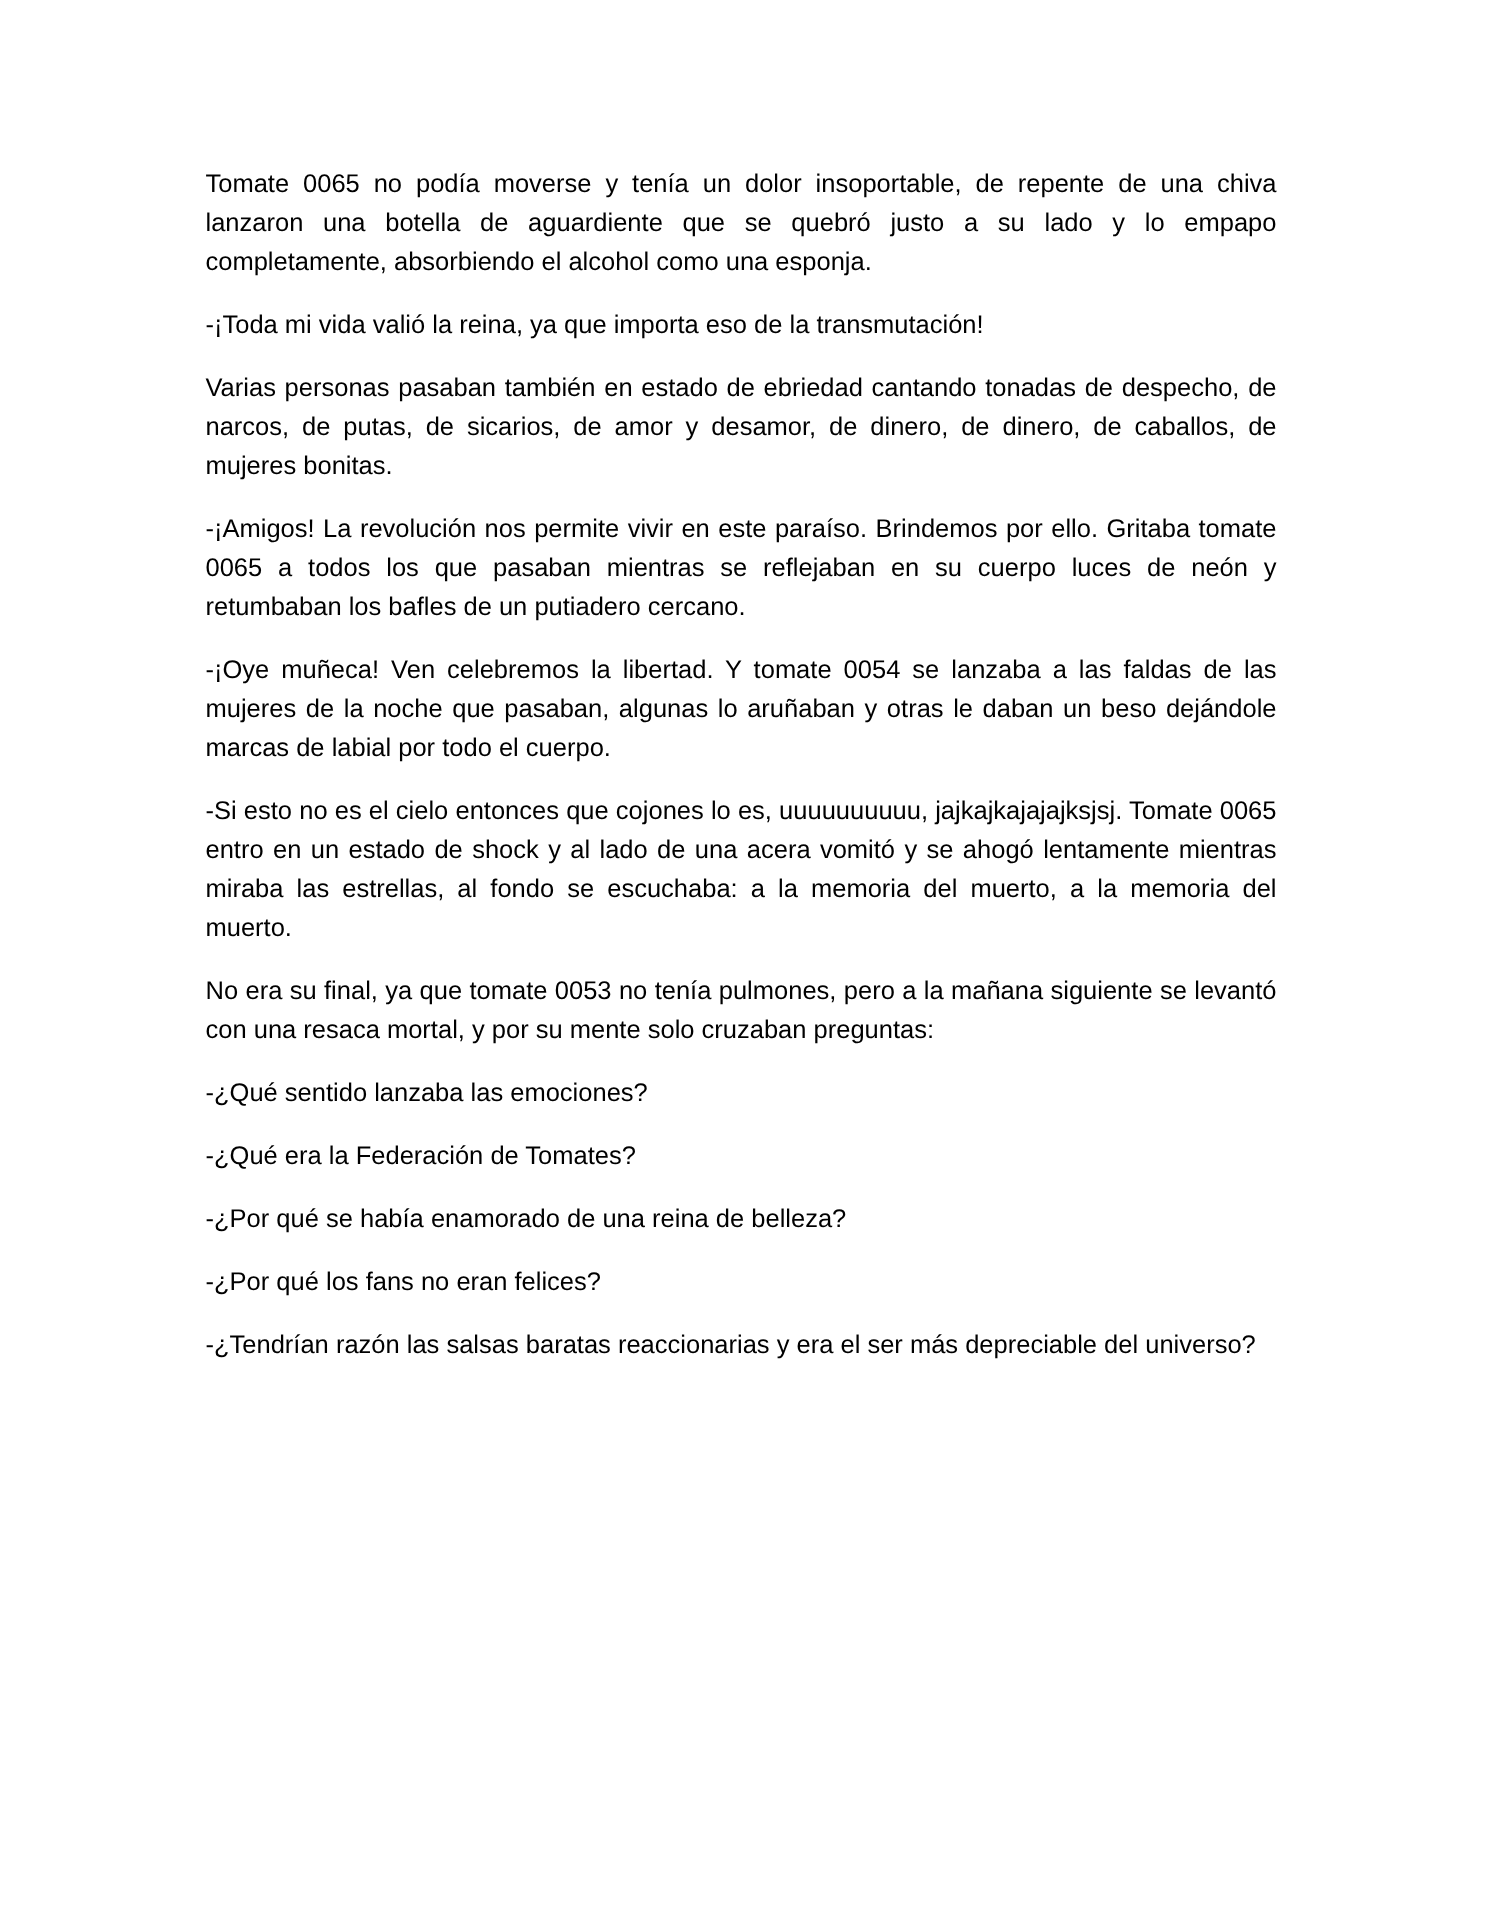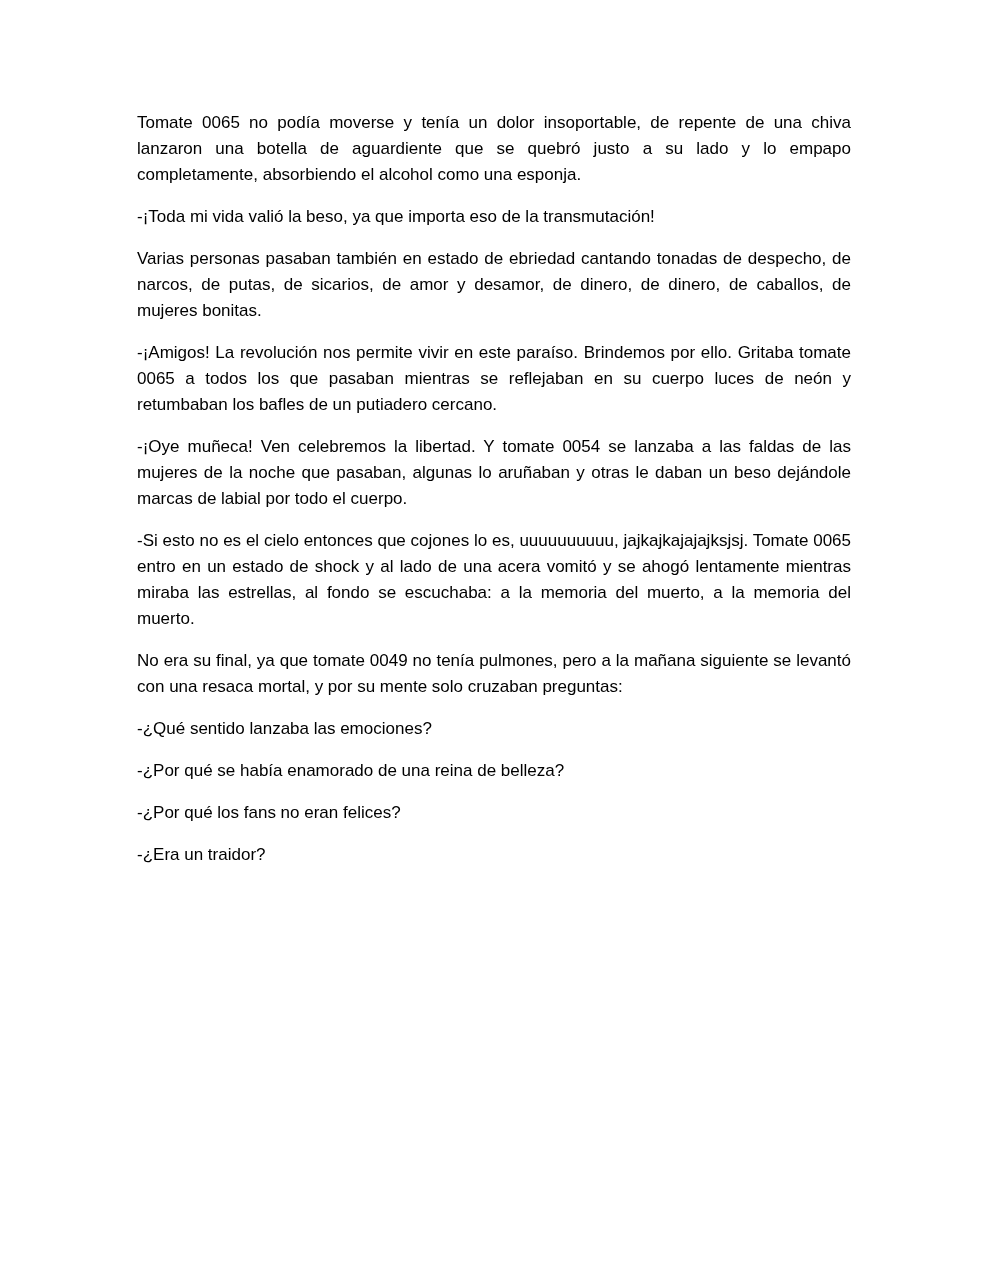--- a/index.html
+++ b/index.html
@@ -30,24 +30,25 @@
     text-align: justify;
     -webkit-font-smoothing: antialiased;
   }
 </style>
 </head>
 <body>
 
 <div class="page">
   <div class="content">
     <p class="para">Tomate 0065 no podía moverse y tenía un dolor insoportable, de repente de una chiva lanzaron una botella de aguardiente que se quebró justo a su lado y lo empapo completamente, absorbiendo el alcohol como una esponja.</p>
-    <p class="para">-¡Toda mi vida valió la beso, ya que importa eso de la transmutación!</p>
+    <p class="para">-¡Toda mi vida valió la reina, ya que importa eso de la transmutación!</p>
     <p class="para">Varias personas pasaban también en estado de ebriedad cantando tonadas de despecho, de narcos, de putas, de sicarios, de amor y desamor, de dinero, de dinero, de caballos, de mujeres bonitas.</p>
     <p class="para">-¡Amigos! La revolución nos permite vivir en este paraíso. Brindemos por ello. Gritaba tomate 0065 a todos los que pasaban mientras se reflejaban en su cuerpo luces de neón y retumbaban los bafles de un putiadero cercano.</p>
     <p class="para">-¡Oye muñeca! Ven celebremos la libertad. Y tomate 0054 se lanzaba a las faldas de las mujeres de la noche que pasaban, algunas lo aruñaban y otras le daban un beso dejándole marcas de labial por todo el cuerpo.</p>
     <p class="para">-Si esto no es el cielo entonces que cojones lo es, uuuuuuuuuu, jajkajkajajajksjsj. Tomate 0065 entro en un estado de shock y al lado de una acera vomitó y se ahogó lentamente mientras miraba las estrellas, al fondo se escuchaba: a la memoria del muerto, a la memoria del muerto.</p>
-    <p class="para">No era su final, ya que tomate 0049 no tenía pulmones, pero a la mañana siguiente se levantó con una resaca mortal, y por su mente solo cruzaban preguntas:</p>
+    <p class="para">No era su final, ya que tomate 0053 no tenía pulmones, pero a la mañana siguiente se levantó con una resaca mortal, y por su mente solo cruzaban preguntas:</p>
     <p class="para">-¿Qué sentido lanzaba las emociones?</p>
+    <p class="para">-¿Qué era la Federación de Tomates?</p>
     <p class="para">-¿Por qué se había enamorado de una reina de belleza?</p>
     <p class="para">-¿Por qué los fans no eran felices?</p>
-    <p class="para">-¿Era un traidor?</p>
+    <p class="para">-¿Tendrían razón las salsas baratas reaccionarias y era el ser más depreciable del universo?</p>
   </div>
 </div>
 
 </body></html>

